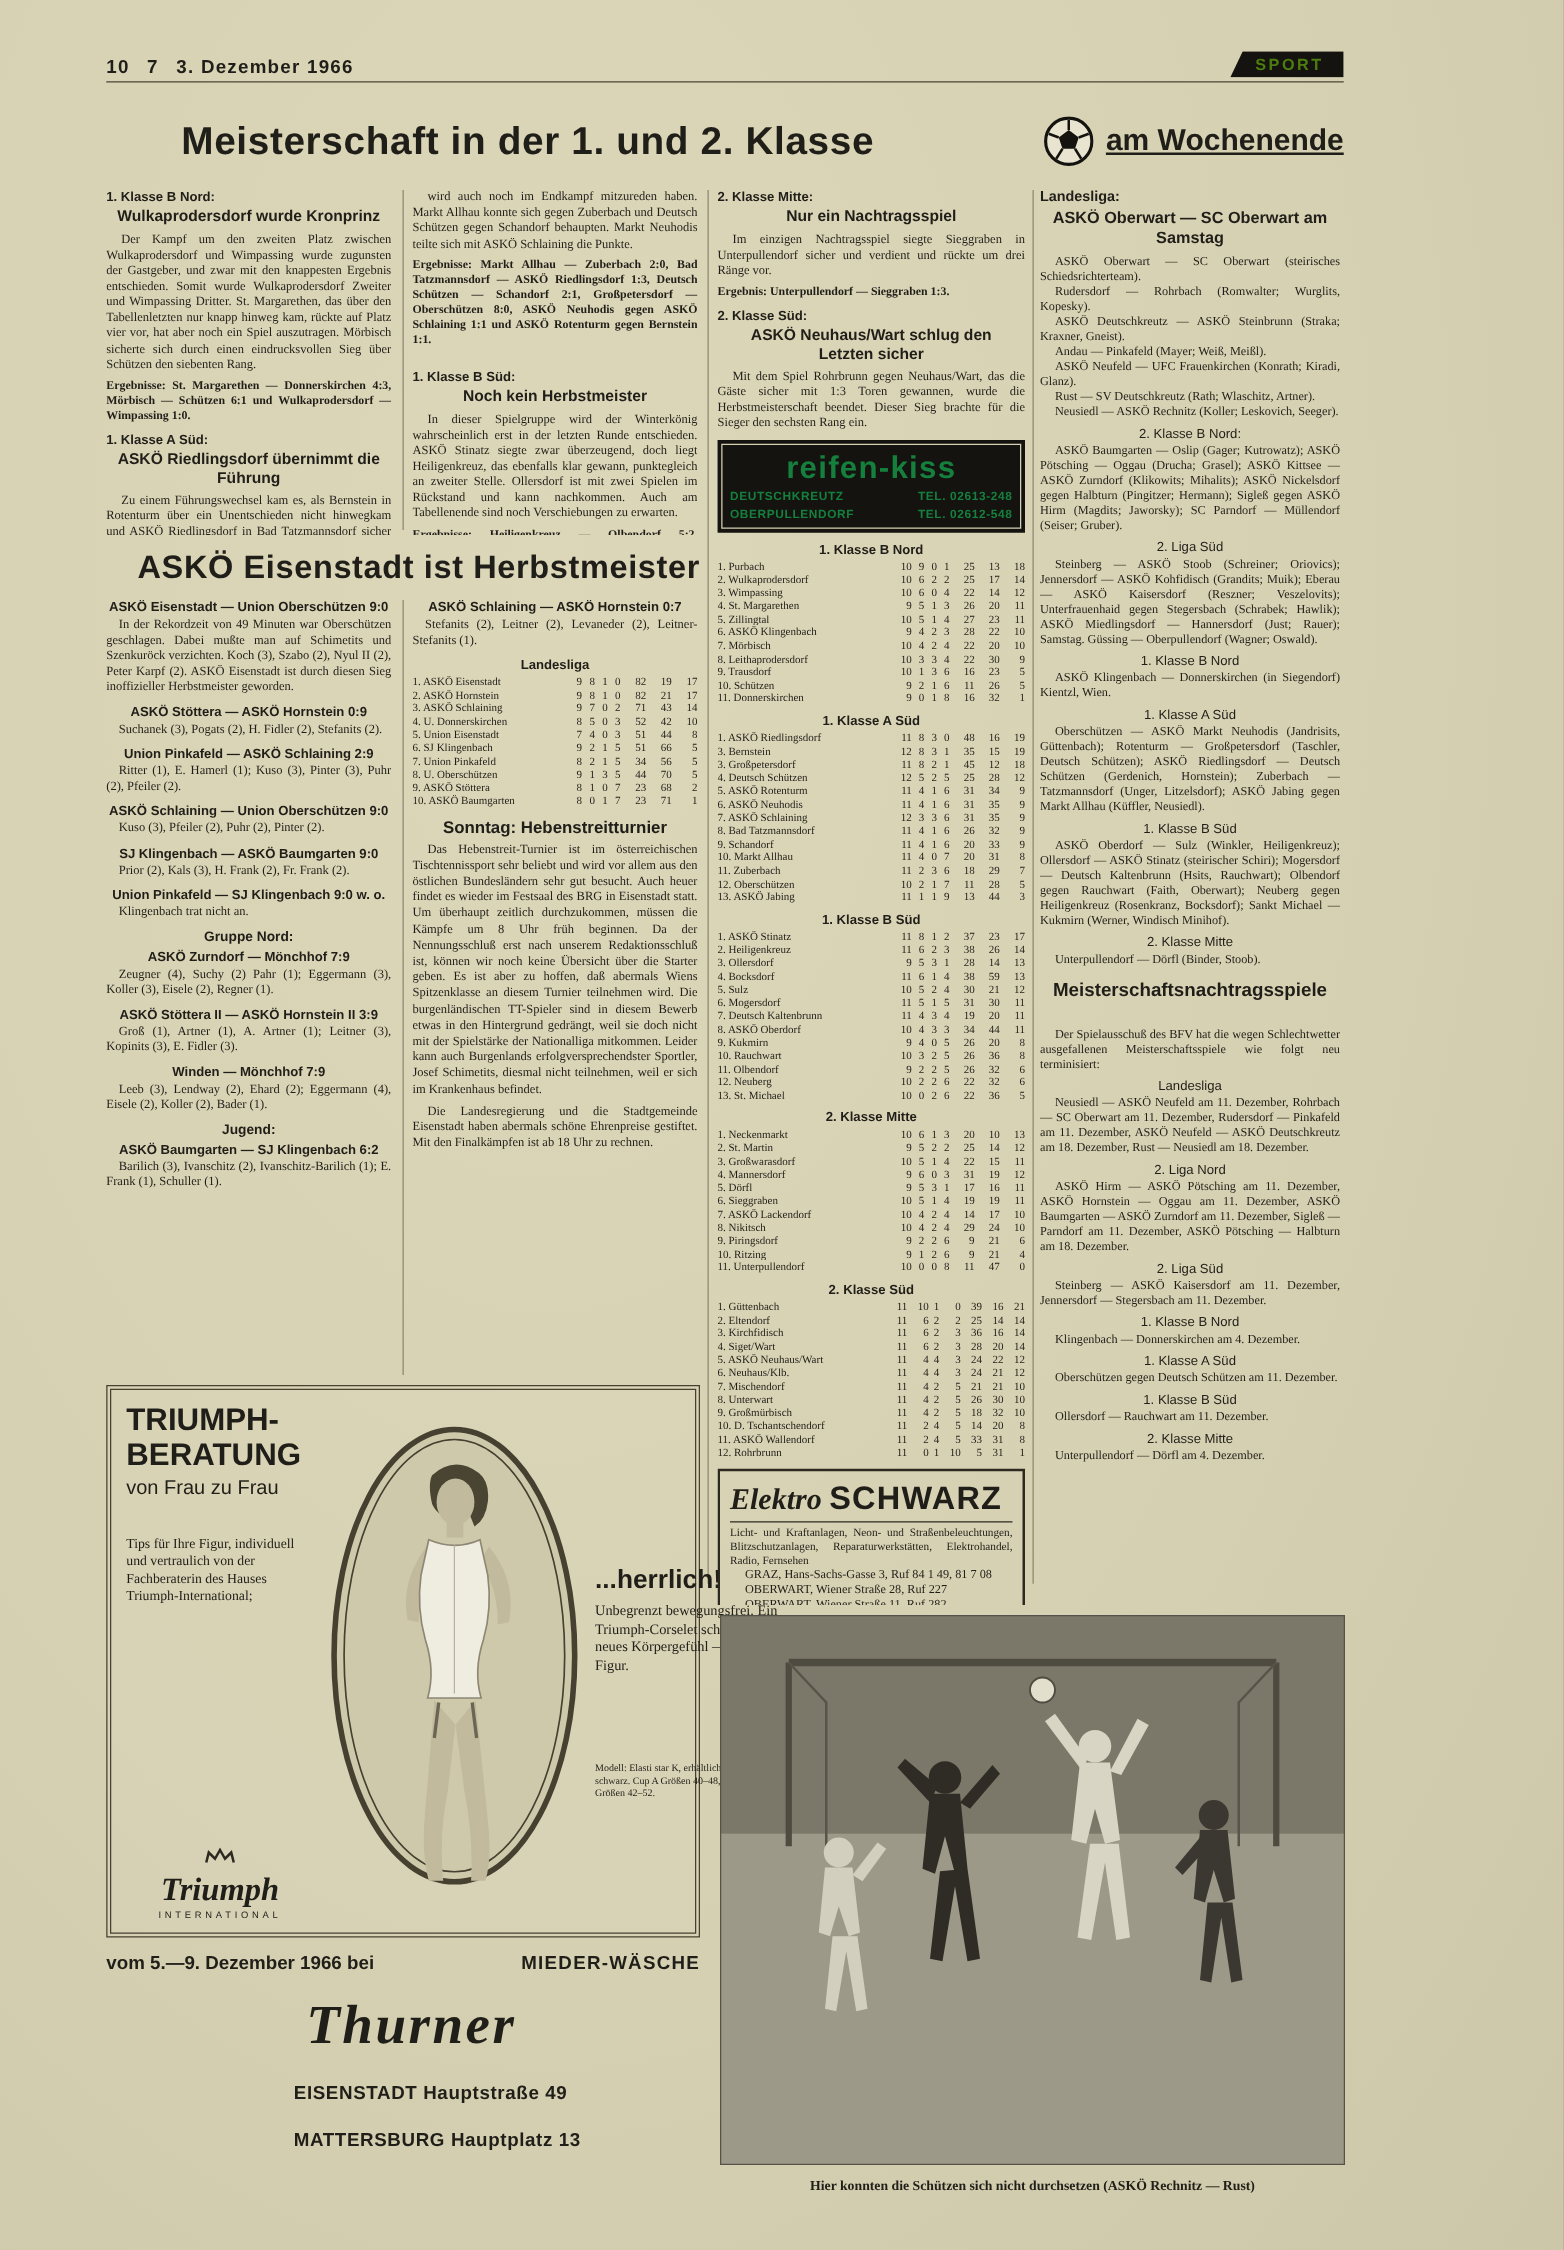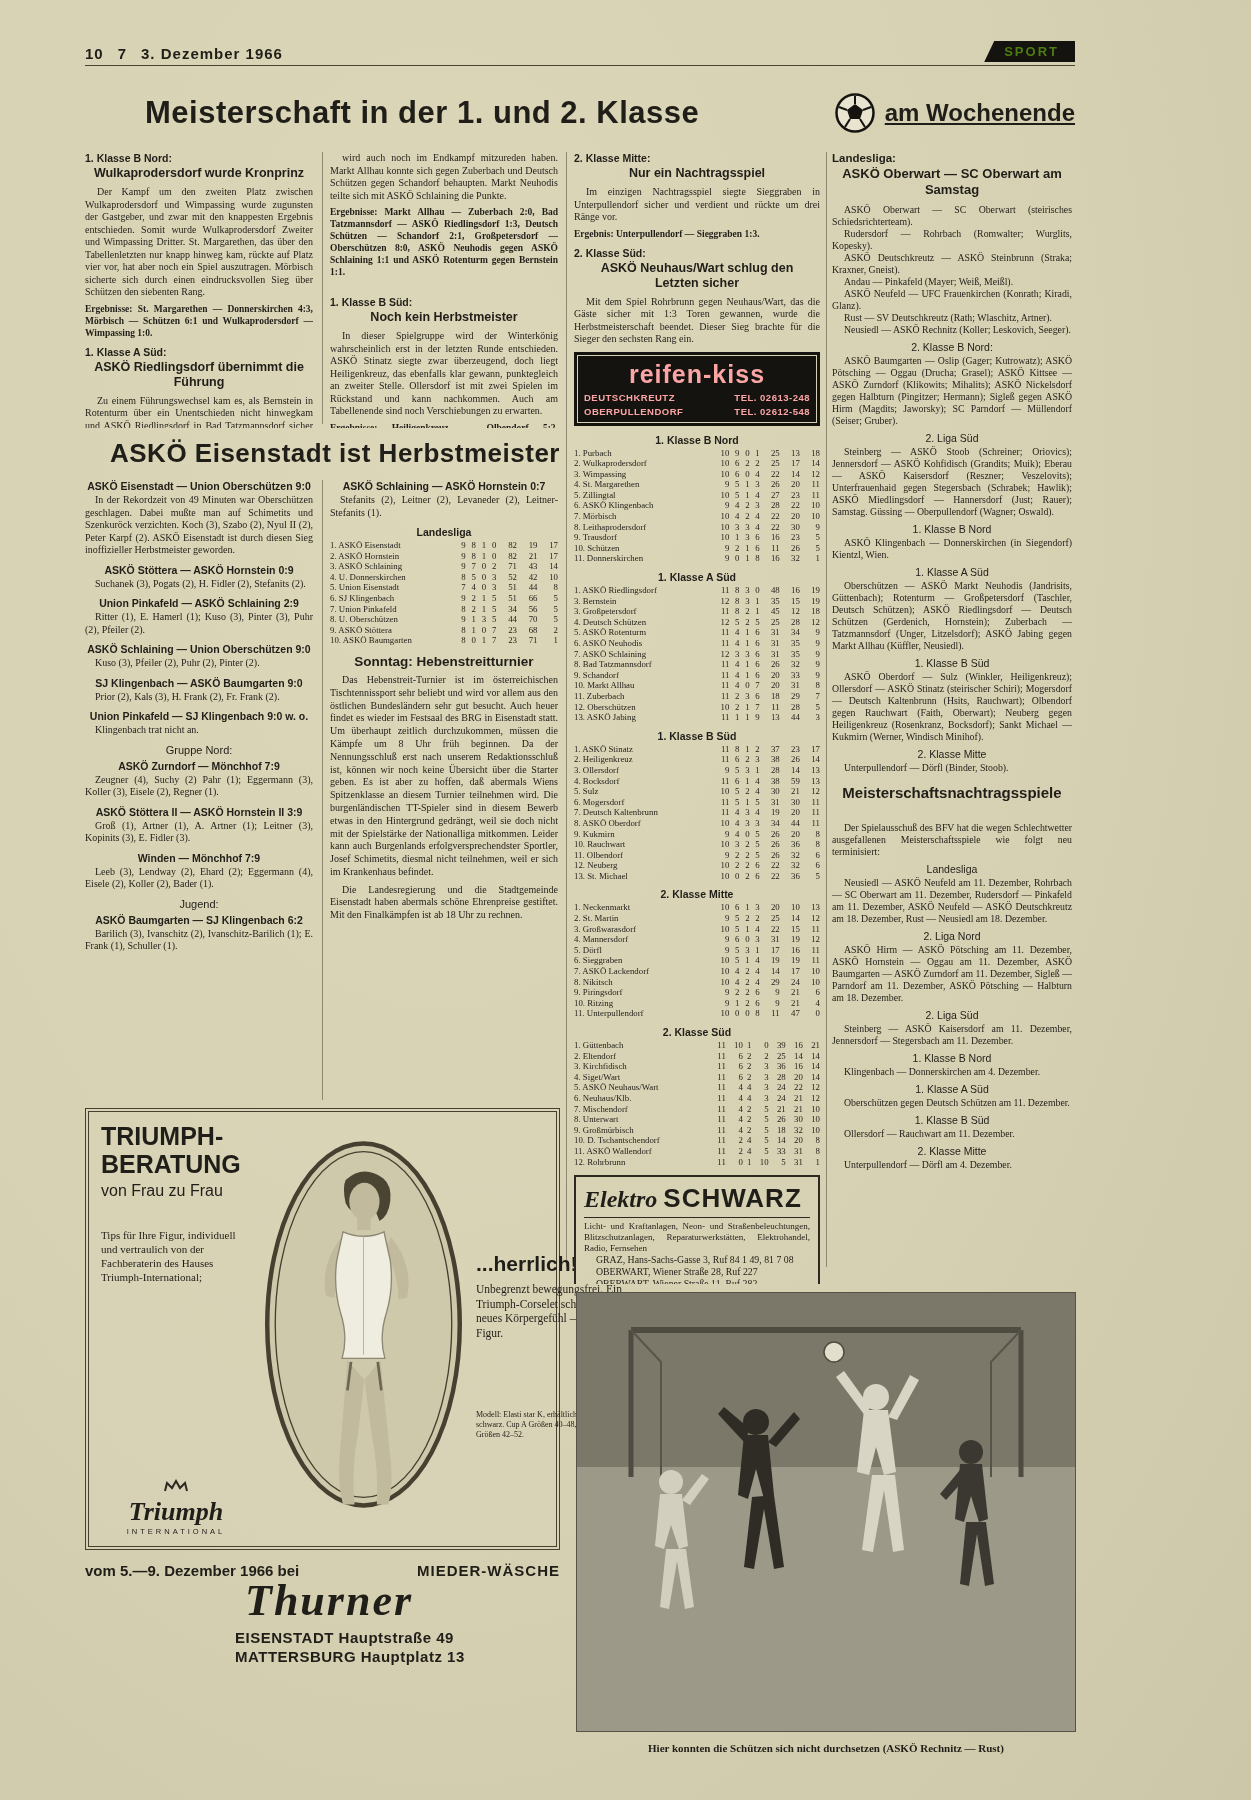--- a/index.html
+++ b/index.html
@@ -2,21 +2,21 @@
 <html><head>
 <meta charset="utf-8">
 <style>
   * { margin:0; padding:0; box-sizing:border-box; }
   html,body { background:#a69f85; }
   #page {
     position:relative; width:1251px; height:1800px; margin:0 auto;
     background:radial-gradient(ellipse at 35% 25%, #ddd7ba 0%, #d7d1b3 55%, #cdc7a9 100%);
     font-family:"Liberation Serif", serif; color:#201e18; overflow:hidden;
   }
-  .abs { position:absolute; }
+  .abs { position:absolute;justify-content:space-between; }
 
   
   #topbar { left:85px; top:40px; width:990px; height:26px; display:flex; justify-content:space-between; align-items:flex-end; border-bottom:1.5px solid #4a4636; padding-bottom:3px;}
   .pageinfo { font-family:"Liberation Sans", sans-serif; font-weight:bold; font-size:15px; letter-spacing:1px; display:flex; gap:14px; }
   .sport-badge { background:#14130f; color:#4d7c0f; font-family:"Liberation Sans", sans-serif; font-weight:bold; font-size:13px; letter-spacing:2px; padding:3px 16px 3px 20px; clip-path:polygon(10px 0,100% 0,100% 100%,0 100%); }
 
   
   #headrow { left:85px; top:84px; width:990px; height:58px; display:flex; align-items:center; }
   #main-headline { font-family:"Liberation Sans", sans-serif; font-weight:bold; font-size:31px; letter-spacing:.5px; margin-left:60px; }
   .weekend-wrap { margin-left:auto; display:flex; align-items:center; gap:10px;text-decoration:underline; }
@@ -30,31 +30,31 @@
   .art-title { font-family:"Liberation Sans", sans-serif; font-weight:bold; font-size:12.5px; text-align:center; line-height:15px; margin:2px 8px 5px; }
   .body-text { font-size:10px; line-height:12.5px; text-align:justify; text-indent:12px; }
   .results { font-weight:bold; font-size:9.5px; line-height:12px; text-align:justify; margin-top:4px; }
   section.col { overflow:hidden; }
 
   
   #herbst-headline { font-family:"Liberation Sans", sans-serif; font-weight:bold; font-size:26px; letter-spacing:.5px; }
   .report { margin-bottom:7px; }
   .rep-title { font-family:"Liberation Sans", sans-serif; font-weight:bold; font-size:10.5px; text-align:center; line-height:13px; }
   .rep-body { font-size:10px; line-height:12.5px; text-align:justify; text-indent:10px; margin-top:1px; }
-  .group-heading { font-family:"Liberation Sans", sans-serif; font-weight:normal; font-size:11px; text-align:center; margin:6px 0 4px; }
+  .group-heading { font-family:"Liberation Sans", sans-serif; font-weight:bold; font-size:11px; text-align:center; margin:6px 0 4px; }
 
   
   .league-table { margin-bottom:7px; }
   .table-title { font-family:"Liberation Sans", sans-serif; font-weight:bold; font-size:10.5px; text-align:center; margin-bottom:2px; }
   .league-table table { width:100%; border-collapse:collapse; }
   .league-table td { font-size:8.8px; line-height:10.6px; white-space:nowrap; text-align:right; padding:0; }
   .league-table td:first-child { text-align:left; width:55%; overflow:hidden; }
 
   
-  #reifen-ad { background:#14130f; color:#fca5a5; padding:6px 8px 7px; margin:6px 0 8px; border:2px solid #14130f; outline:1px solid #d7d1b3; outline-offset:-4px; }
+  #reifen-ad { background:#14130f; color:#15803d; padding:6px 8px 7px; margin:6px 0 8px; border:2px solid #14130f; outline:1px solid #d7d1b3; outline-offset:-4px; }
   #reifen-name { font-family:"Liberation Sans", sans-serif; font-weight:bold; font-size:25px; letter-spacing:1px; text-align:center; }
   .reifen-row { display:flex; justify-content:space-between; font-family:"Liberation Sans", sans-serif; font-weight:bold; font-size:9.5px; margin-top:3px; letter-spacing:.5px;}
 
   
   #col4 .kicker { font-size:11.5px; }
   #fixture-title { font-family:"Liberation Sans", sans-serif; font-weight:bold; font-size:13px; text-align:center; line-height:16px; margin:2px 0 6px; }
   .ref-line { font-size:9.8px; line-height:12px; text-align:justify; text-indent:12px; }
   .fix-group { margin-top:5px; }
   .fix-heading { font-family:"Liberation Sans", sans-serif; font-weight:normal; font-size:10.5px; text-align:center; margin-bottom:2px; }
   .fix-text { font-size:9.8px; line-height:12px; text-align:justify; text-indent:12px; }

